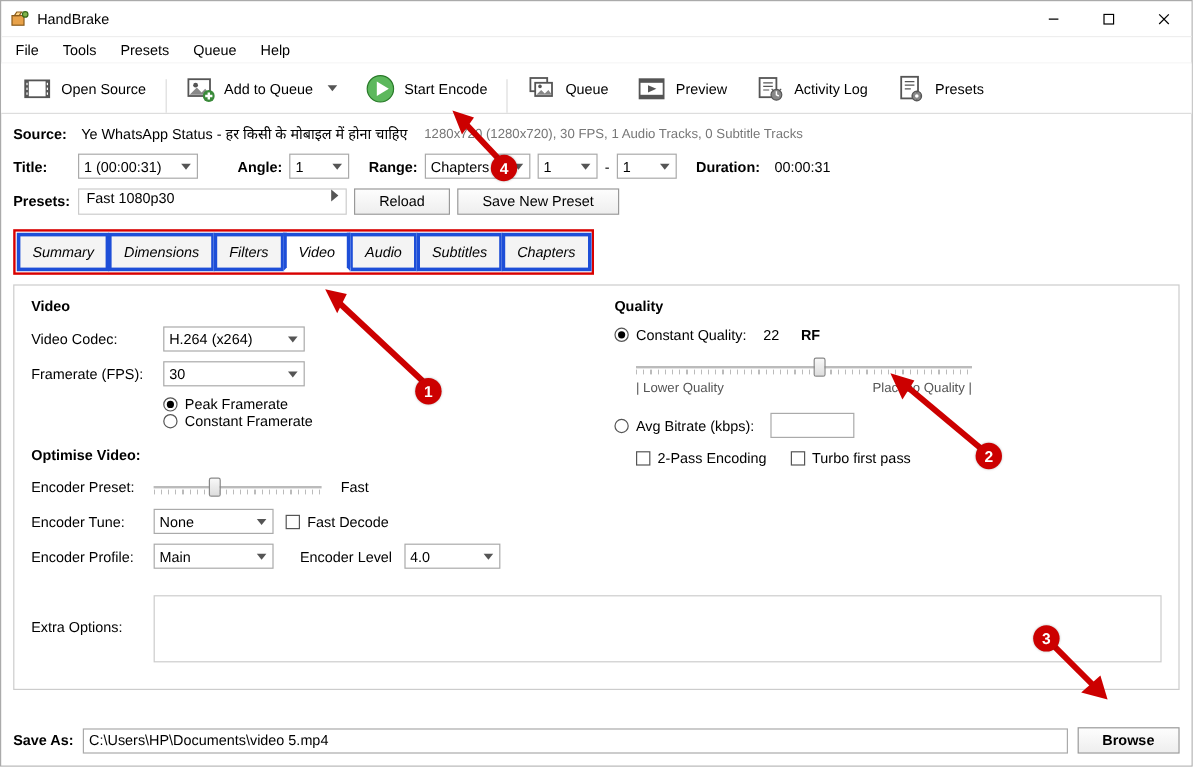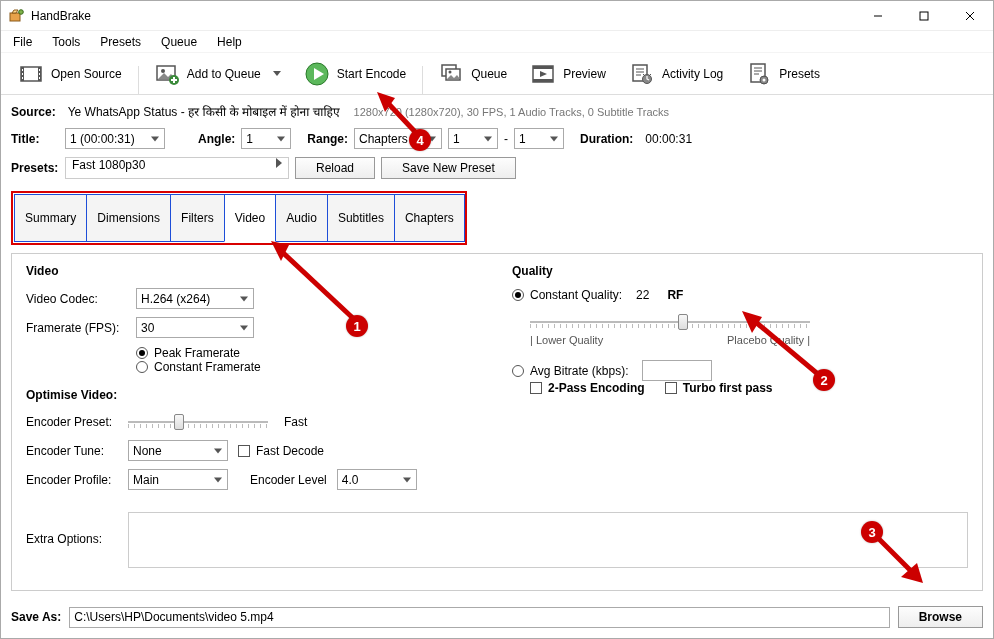--- a/index.html
+++ b/index.html
@@ -39,21 +39,21 @@
   .sel select { appearance:none; -webkit-appearance:none; }
   button.std { border:1px solid #999; background:linear-gradient(#fdfdfd,#eee); padding:2px 20px; height:22px; font-size:12px; }
 
   
   .preset-display { flex:1; border:1px solid #ccc; height:22px; display:flex; padding:0 6px; position:relative; max-width:224px; }
   .preset-display .caret-r { position:absolute; right:6px; width:0;height:0;border-top:5px solid transparent;border-bottom:5px solid transparent;border-left:6px solid #555; }
 
   
   .tabwrap { border:2px solid #d80000; padding:1px; display:inline-flex; margin: 4px 0 8px 0; }
   .tabs { display:flex; }
-  .tab { border:1px solid #1d4ed8; padding:16px 10px; background:#f4f4f4; margin-right:-1px; }
+  .tab { border:3px solid #1d4ed8; padding:6px 10px; background:#f4f4f4; margin-right:-1px;font-style:italic; }
   .tab.active { background:#fff; border-bottom-color:#fff; position:relative; z-index:1; }
 
   
   .panel { border:1px solid #ccc; padding:10px 14px 14px 14px; position:relative; min-height:330px; }
   .cols { display:flex; gap:30px; }
   .col { flex:1; }
   .section-title { font-weight:bold; margin-bottom:10px; }
   .formrow { display:flex; align-items:center; margin-bottom:8px; gap:10px; }
   .formrow .flabel { width:100px; }
   .radio, .check { display:flex; align-items:center; gap:6px; }
@@ -332,21 +332,21 @@
             <div class="qhints" style="width:280px;">
               <span class="hint">| Lower Quality</span>
               <span class="hint">Placebo Quality |</span>
             </div>
           </div>
           <div class="radio" style="margin-top:14px;">
             <span class="radiodot"></span>
             <span>Avg Bitrate (kbps):</span>
             <input type="text" style="width: 70px; margin-left: 8px;">
           </div>
-          <div style="display:flex; gap:20px; margin-left:18px;font-weight:bold;">
+          <div style="display:flex; gap:20px; margin-top:10px; margin-left:18px;">
             <div class="check">
               <span class="checkbox"></span>
               <span>2-Pass Encoding</span>
             </div>
             <div class="check">
               <span class="checkbox"></span>
               <span>Turbo first pass</span>
             </div>
           </div>
         </div>

